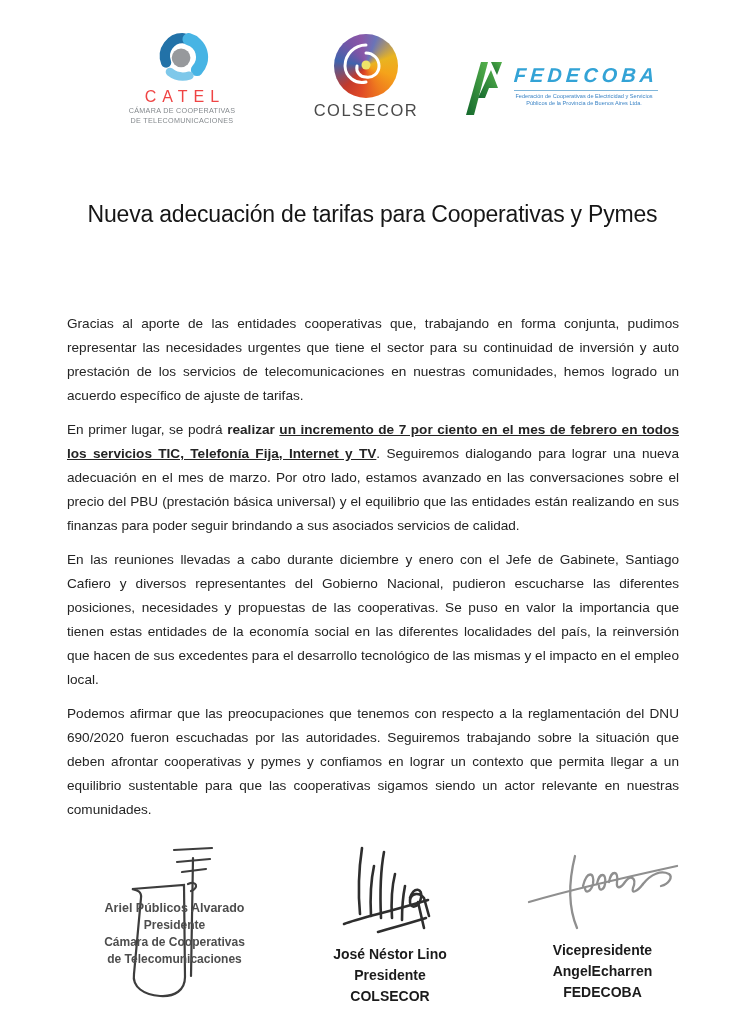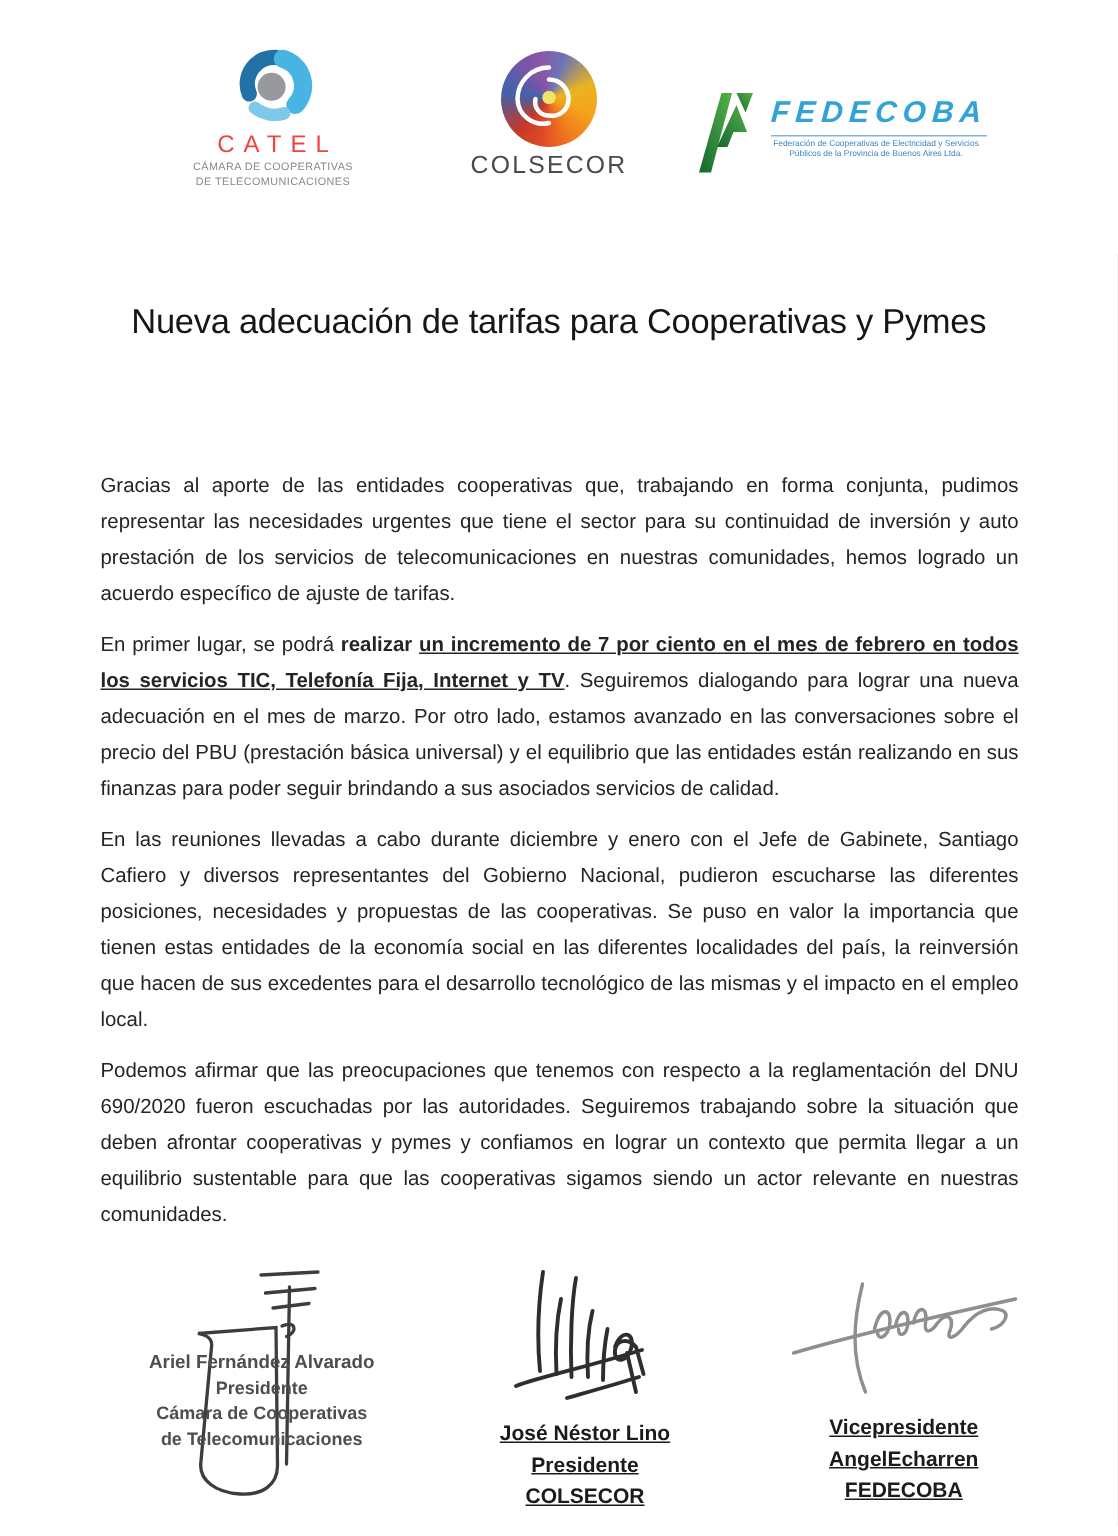--- a/index.html
+++ b/index.html
@@ -44,21 +44,21 @@
   .sig-area{position:absolute;top:836px;left:0;width:745px;height:185px;}
   .sig-col{position:absolute;text-align:center;}
   .sig-left{left:62px;top:0;width:225px;height:178px;}
   .sig-left svg{position:absolute;left:0;top:0;}
   .stamp-text{position:absolute;top:64px;left:0;width:100%;
               font-weight:bold;color:#4e4e4e;}
   .stamp-text .l1{font-size:12.5px;line-height:17px;}
   .stamp-text .l2{font-size:12px;line-height:17px;}
   .sig-center{left:300px;top:2px;width:180px;}
   .sig-right{left:505px;top:6px;width:195px;}
-  .sig-name-block{font-weight:bold;font-size:14px;line-height:21px;color:#1b1b1b;margin-top:2px;text-decoration:underline;}
+  .sig-name-block{font-weight:bold;font-size:14px;line-height:21px;color:#1b1b1b;margin-top:2px;}
 </style>
 </head>
 <body>
 
 <div class="page">
 
   <div class="logo catel">
     <svg class="catel-icon" width="56" height="56" viewBox="0 0 60 60">
       <path d="M13 37 A19 19 0 0 1 32 11" stroke="#2272a8" stroke-width="11" fill="none" stroke-linecap="round"></path>
       <path d="M37 12 A20 20 0 0 1 46 45" stroke="#47b4e4" stroke-width="13" fill="none" stroke-linecap="round"></path>
@@ -117,21 +117,21 @@
         <g stroke="#3d3d3d" stroke-width="2.2" fill="none" stroke-linecap="round">
           <path d="M70 53 L122 49 L123 141 C123 154 113 161 98 160 C82 159 70 151 72 138 L79 62 C80 55 74 54 70 53 Z"></path>
           <path d="M131 22 L129 140"></path>
           <path d="M112 14 L150 12"></path>
           <path d="M115 26 L148 23"></path>
           <path d="M120 36 L144 33"></path>
           <path d="M126 48 C135 44 137 52 129 55"></path>
         </g>
       </svg>
       <div class="stamp-text">
-        <div class="l1">Ariel Fernández Alvarado</div>
+        <div class="l1">Ariel Públicos Alvarado</div>
         <div class="l2">Presidente</div>
         <div class="l2">Cámara de Cooperativas</div>
         <div class="l2">de Telecomunicaciones</div>
       </div>
     </div>
 
     <div class="sig-col sig-center">
       <svg width="120" height="100" viewBox="0 0 120 100">
         <g stroke="#2e2e2e" stroke-width="2.6" fill="none" stroke-linecap="round">
           <path d="M14 86 C30 80 55 75 98 62"></path>

